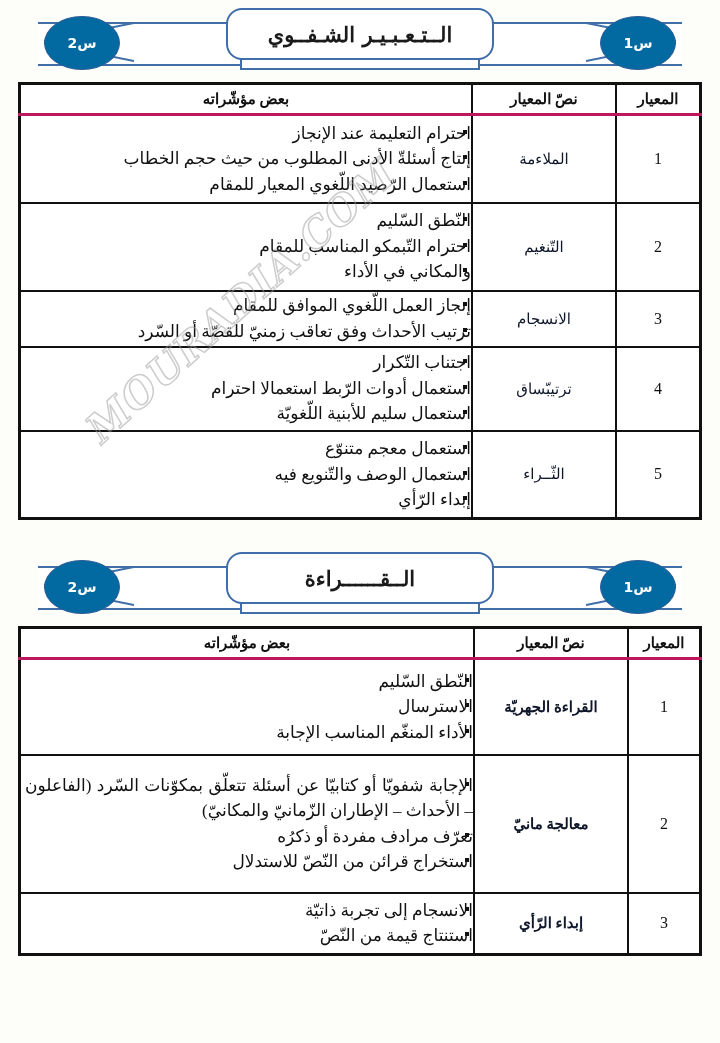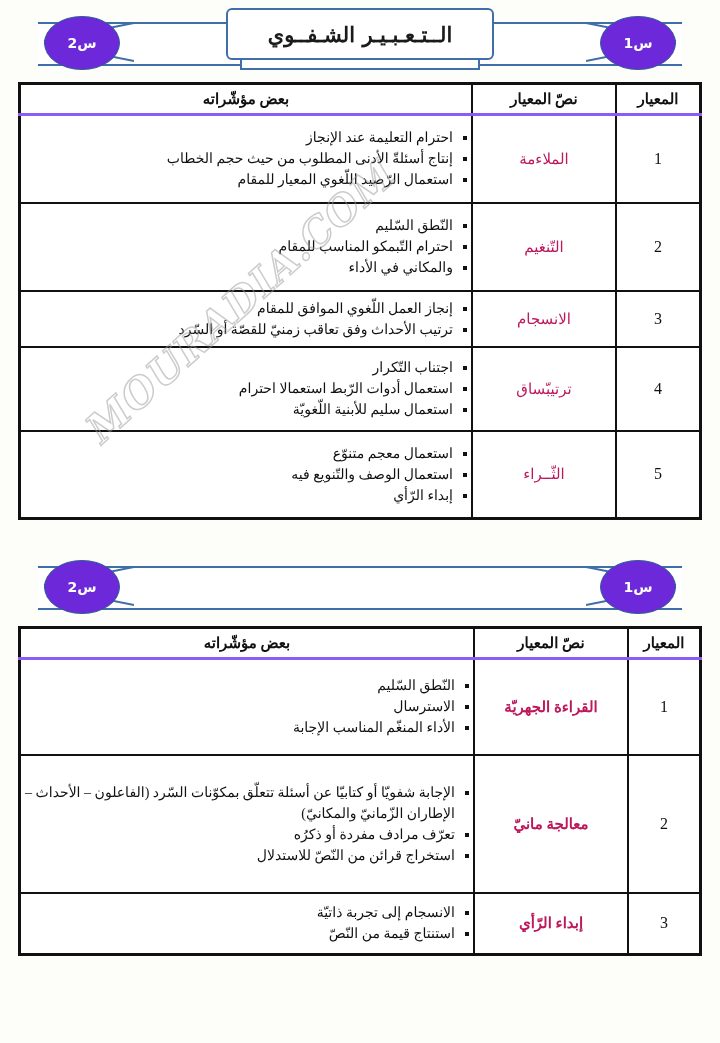--- a/index.html
+++ b/index.html
@@ -68,21 +68,21 @@
     background: #ffffff;
     box-sizing: border-box;
   }
   .banner-center-panel {
     position: absolute;
     left: 0;
     right: 0;
     top: 0;
     height: 52px;
     border: 2px solid #3f6ea8;
-    border-radius: 6px;
+    border-radius: 16px;
     background: #ffffff;
     box-sizing: border-box;
     display: flex;
     align-items: center;
     justify-content: center;
   }
   .banner-title {
     font-size: 21px;
     font-weight: bold;
     color: #1a1a1a;
@@ -90,21 +90,21 @@
     white-space: nowrap;
     font-family: "DejaVu Serif", "Liberation Serif", serif;
   }
 
   .badge {
     position: absolute;
     top: 16px;
     width: 74px;
     height: 52px;
     border-radius: 50%;
-    background: #6d28d9;
+    background: #0369a1;
     border: 1px solid #2f5e96;
     display: flex;
     align-items: center;
     justify-content: center;
     color: #ffffff;
     font-size: 14px;
     font-weight: bold;
     font-family: "DejaVu Sans", "Liberation Sans", sans-serif;
   }
   .badge.right { right: 26px; }
@@ -125,53 +125,52 @@
     padding: 0;
     vertical-align: middle;
     background: #ffffff;
   }
   .crit-table thead th {
     height: 28px;
     font-size: 15px;
     font-weight: bold;
     text-align: center;
     color: #111111;
-    border-bottom: 3px solid #8b5cf6;
+    border-bottom: 3px solid #be185d;
   }
   .col-num   { width: 82px; }
   .col-text  { width: 142px; }
   .col-ind   { width: auto; }
 
   .cell-num {
     text-align: center;
     font-size: 16px;
     color: #111111;
     font-family: "Liberation Serif", serif;
   }
   .cell-text {
     text-align: center;
     font-size: 15px;
-    color: #be185d;
+    color: #0f172a;
     padding: 4px 2px;
   }
   .cell-ind {
     padding: 5px 10px 5px 6px;
   }
   .ind-list {
     margin: 0;
     padding: 0;
     list-style: none;
   }
   .ind-list li {
     position: relative;
-    font-size: 14px;
+    font-size: 17px;
     line-height: 1.5;
     color: #111111;
     text-align: right;
-    padding-right: 18px;
     padding-left: 4px;
   }
   .ind-list li::before {
     content: "";
     position: absolute;
     right: 4px;
     top: 9px;
     width: 4px;
     height: 4px;
     background: #111111;
@@ -334,20 +333,26 @@
       </svg>
     </div>
 
     <div class="badge right">
       <span>س1</span>
     </div>
     <div class="badge left">
       <span>س2</span>
     </div>
 
+    <div class="banner-center">
+      <div class="banner-center-fold"></div>
+      <div class="banner-center-panel">
+        <span class="banner-title">الــقــــــراءة</span>
+      </div>
+    </div>
   </div>
 
   <table class="crit-table table-reading">
     <thead>
       <tr>
         <th class="col-num">المعيار</th>
         <th class="col-text">نصّ المعيار</th>
         <th class="col-ind">بعض مؤشّراته</th>
       </tr>
     </thead>

